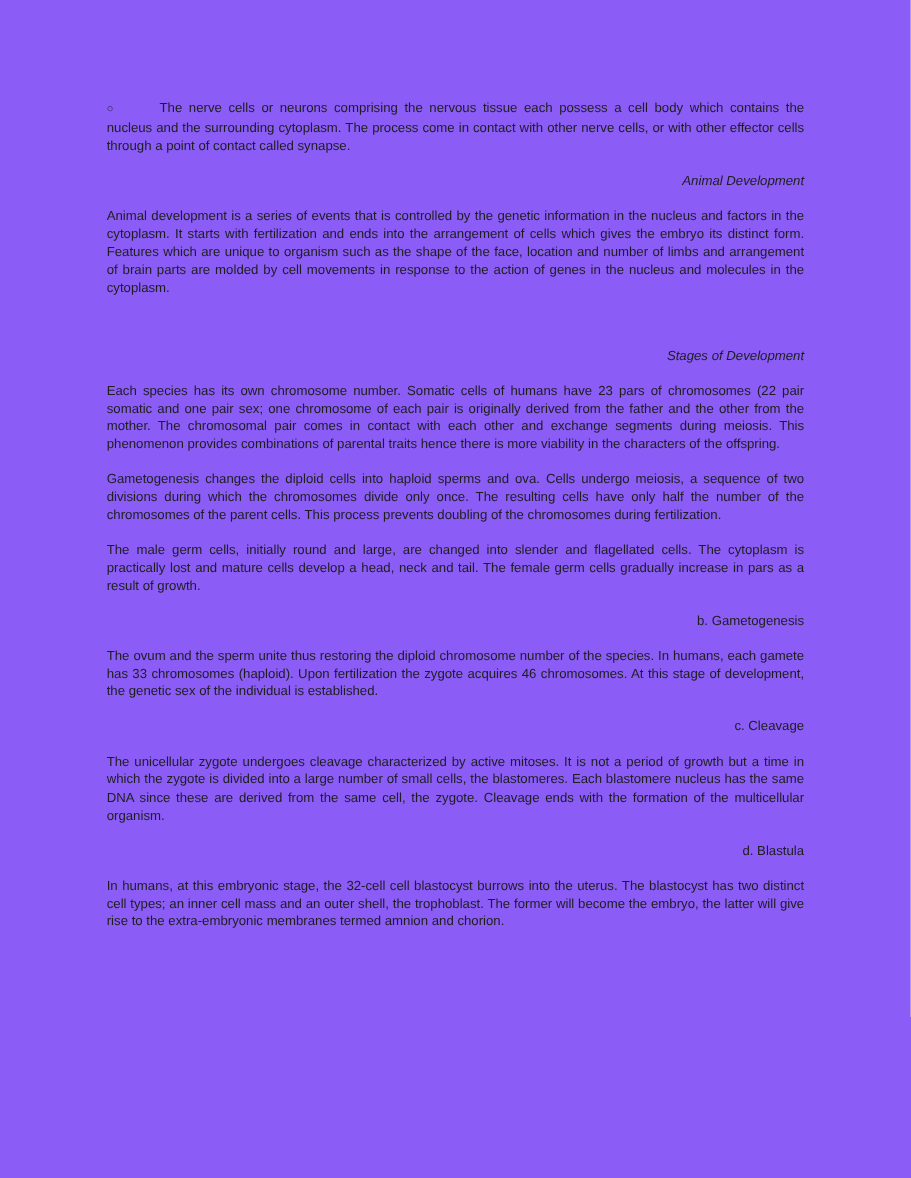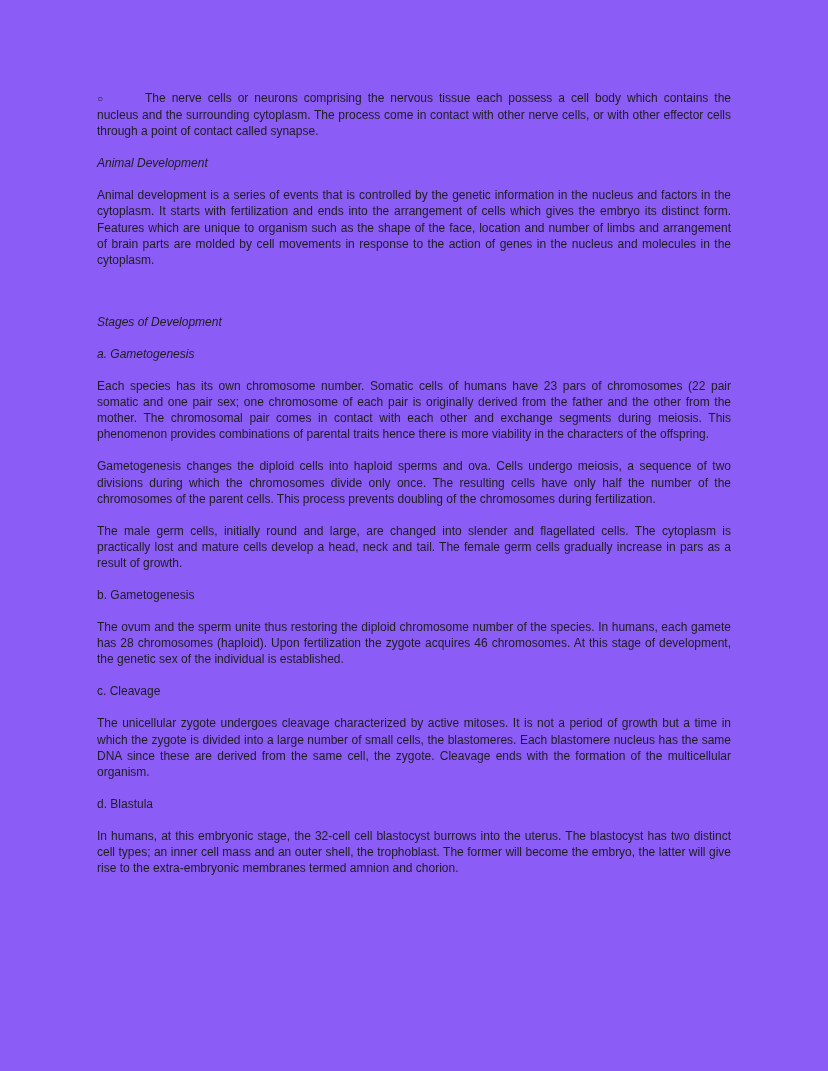--- a/index.html
+++ b/index.html
@@ -19,21 +19,21 @@
     line-height: 16.1px;
     color: #1e1e1e;
     overflow: hidden;
   }
   .doc-body p {
     margin: 0 0 16px 0;
     text-align: justify;
   }
   .doc-body p.heading,
   .doc-body p.heading-italic {
-    text-align: left;
+    text-align: right;
   }
   .doc-body p.heading-italic {
     font-style: italic;
   }
   .doc-body p.space-before {
     margin-top: 46px;
     font-style: italic;
   }
   .bullet-glyph {
     display: inline-block;
@@ -43,24 +43,23 @@
 </style>
 </head>
 <body>
 
 <div class="page">
   <div class="doc-body">
       <p><span class="bullet-glyph">○</span><span>The nerve cells or neurons comprising the nervous tissue each possess a cell body which contains the nucleus and the surrounding cytoplasm. The process come in contact with other nerve cells, or with other effector cells through a point of contact called synapse.</span></p>
       <p class="heading-italic">Animal Development</p>
       <p>Animal development is a series of events that is controlled by the genetic information in the nucleus and factors in the cytoplasm. It starts with fertilization and ends into the arrangement of cells which gives the embryo its distinct form. Features which are unique to organism such as the shape of the face, location and number of limbs and arrangement of brain parts are molded by cell movements in response to the action of genes in the nucleus and molecules in the cytoplasm.</p>
       <p class="heading-italic space-before">Stages of Development</p>
-      <p class="heading-italic">a. Gametogenesis</p>
       <p>Each species has its own chromosome number. Somatic cells of humans have 23 pars of chromosomes (22 pair somatic and one pair sex; one chromosome of each pair is originally derived from the father and the other from the mother. The chromosomal pair comes in contact with each other and exchange segments during meiosis. This phenomenon provides combinations of parental traits hence there is more viability in the characters of the offspring.</p>
       <p>Gametogenesis changes the diploid cells into haploid sperms and ova. Cells undergo meiosis, a sequence of two divisions during which the chromosomes divide only once. The resulting cells have only half the number of the chromosomes of the parent cells. This process prevents doubling of the chromosomes during fertilization.</p>
       <p>The male germ cells, initially round and large, are changed into slender and flagellated cells. The cytoplasm is practically lost and mature cells develop a head, neck and tail. The female germ cells gradually increase in pars as a result of growth.</p>
       <p class="heading">b. Gametogenesis</p>
-      <p>The ovum and the sperm unite thus restoring the diploid chromosome number of the species. In humans, each gamete has 28 chromosomes (haploid). Upon fertilization the zygote acquires 46 chromosomes. At this stage of development, the genetic sex of the individual is established.</p>
+      <p>The ovum and the sperm unite thus restoring the diploid chromosome number of the species. In humans, each gamete has 33 chromosomes (haploid). Upon fertilization the zygote acquires 46 chromosomes. At this stage of development, the genetic sex of the individual is established.</p>
       <p class="heading">c. Cleavage</p>
       <p>The unicellular zygote undergoes cleavage characterized by active mitoses. It is not a period of growth but a time in which the zygote is divided into a large number of small cells, the blastomeres. Each blastomere nucleus has the same DNA since these are derived from the same cell, the zygote. Cleavage ends with the formation of the multicellular organism.</p>
       <p class="heading">d. Blastula</p>
       <p>In humans, at this embryonic stage, the 32-cell cell blastocyst burrows into the uterus. The blastocyst has two distinct cell types; an inner cell mass and an outer shell, the trophoblast. The former will become the embryo, the latter will give rise to the extra-embryonic membranes termed amnion and chorion.</p>
     </div>
 </div>
 
 </body></html>

